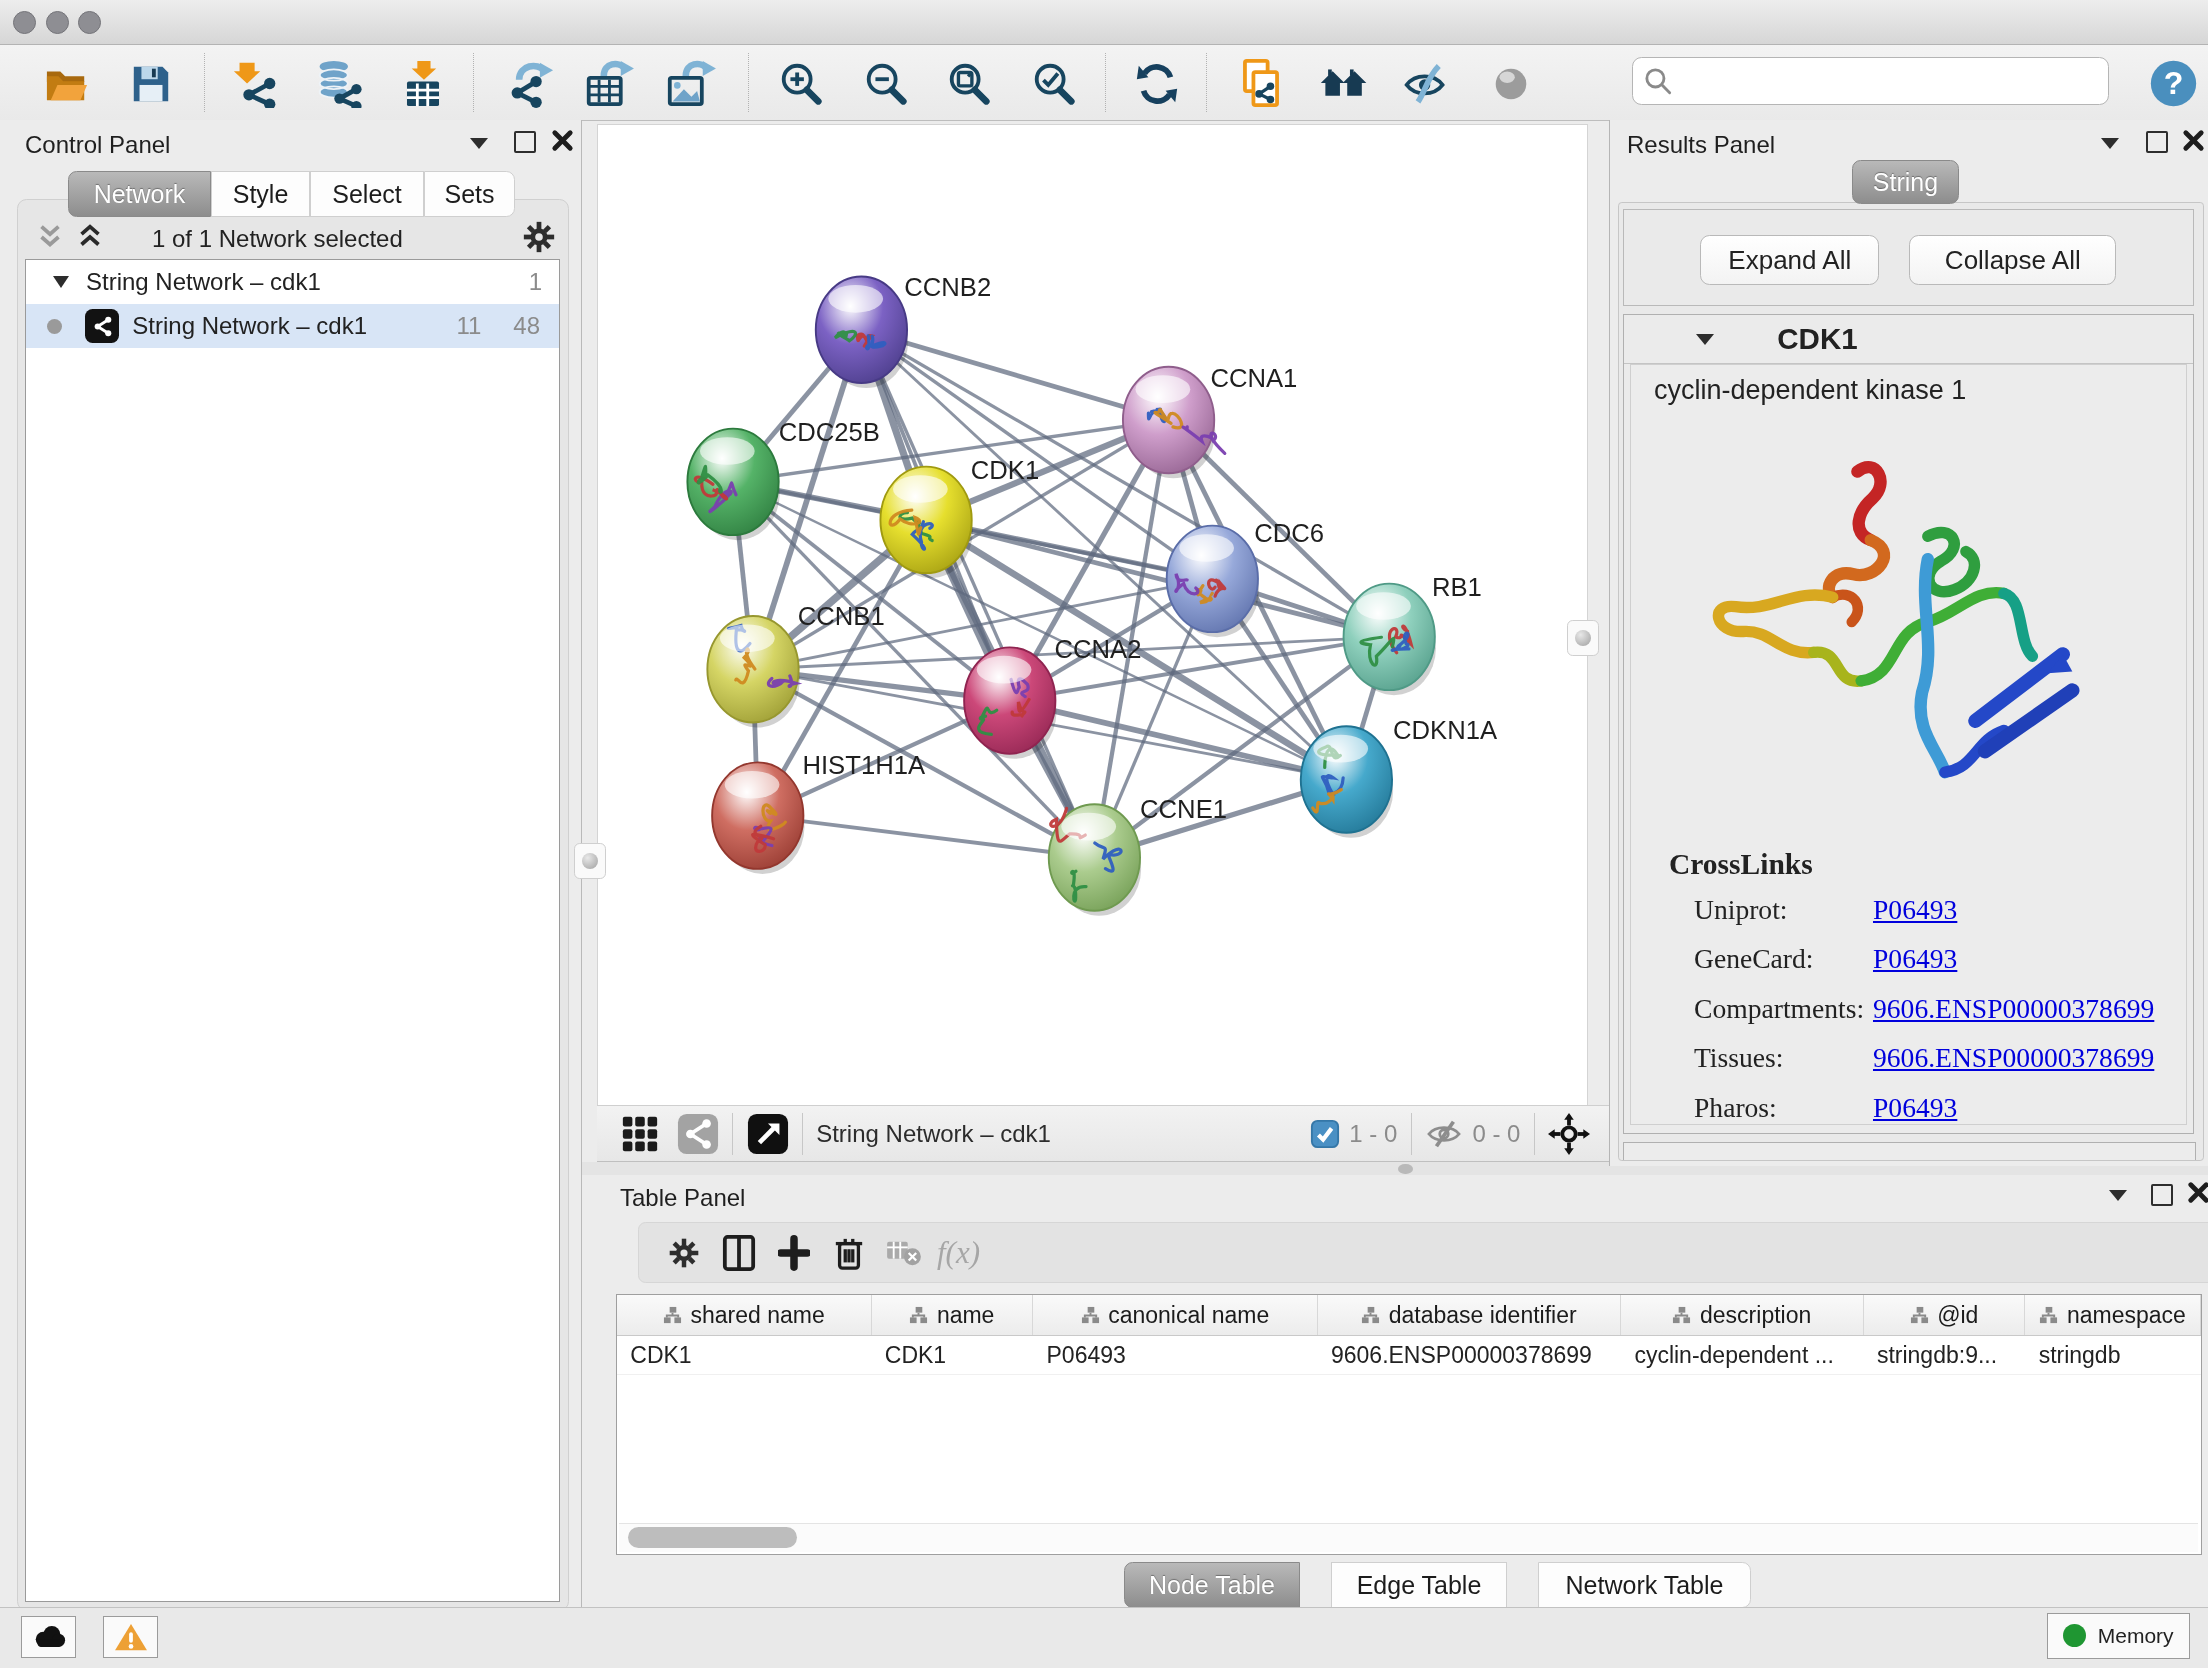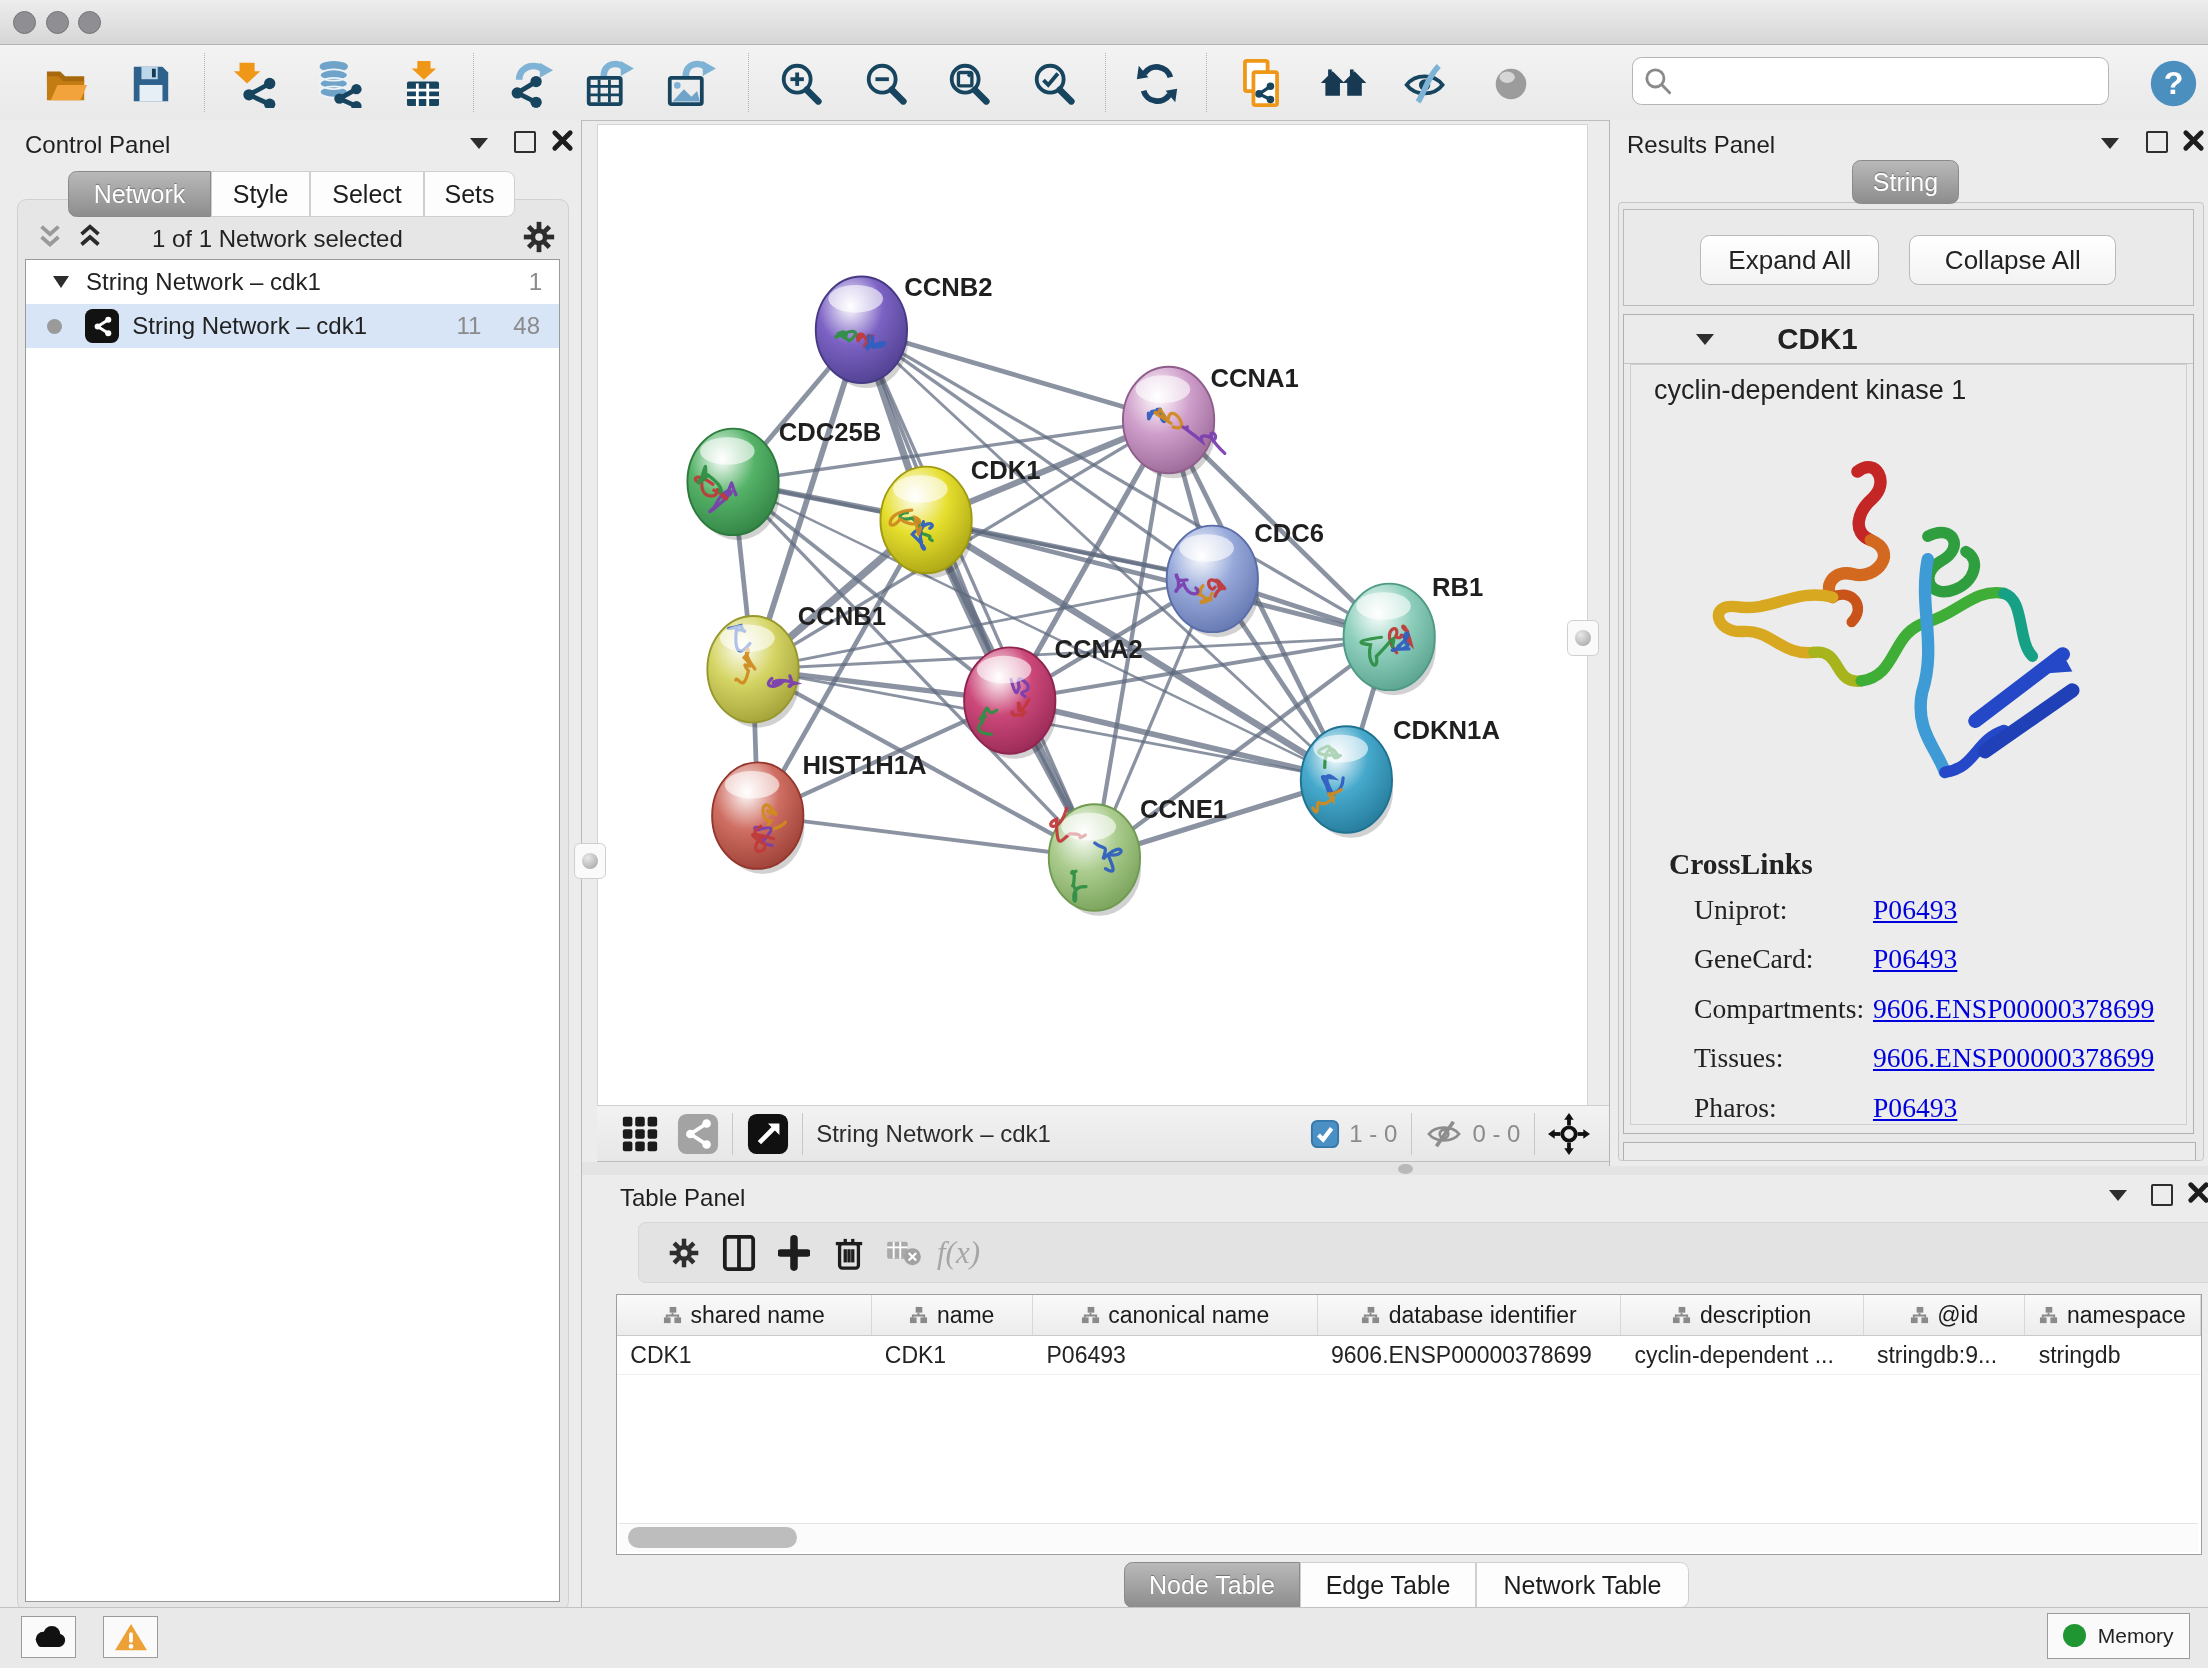--- a/index.html
+++ b/index.html
@@ -32,21 +32,21 @@
     text-shadow:0 -1px 1px rgba(0,0,0,.35);}
   
   #control-panel{left:0;top:120px;width:582px;height:1488px;background:#ececec;border-right:1px solid #b9b9b9;box-sizing:border-box;}
   #cp-box{left:17px;top:79px;width:550px;height:1410px;background:#e6e6e6;border:1px solid #d0d0d0;border-radius:9.5px;}
   #net-list{left:25px;top:139px;width:535px;height:1343px;background:#fff;border:1.9px solid #9a9a9a;box-sizing:border-box;}
   .net-row{height:44px;display:flex;align-items:center;font-size:24px;}
   .net-row .cnt{color:#8b8b8b;}
   #net-row-sub{background:#d8e5f6;}
   .share-badge{width:34px;height:34px;border-radius:7.6px;background:#121212;display:flex;align-items:center;justify-content:center;}
   
-  #net-canvas{left:597px;top:124px;width:991px;height:982px;background:#fff;border:1px solid #d4d4d4;box-sizing:border-box;font-weight:bold;}
+  #net-canvas{left:597px;top:124px;width:991px;height:982px;background:#fff;border:1px solid #d4d4d4;box-sizing:border-box;}
   #net-toolbar{left:597px;top:1105px;width:1012px;height:57px;background:linear-gradient(#f2f2f2,#e7e7e7);
     border-top:1px solid #cfcfcf;border-bottom:1px solid #bfbfbf;display:flex;align-items:center;box-sizing:border-box;}
   .ntb-sep{height:42px;border-left:1px solid #c7c7c7;margin:0 13.3px;}
   #h-splitter{left:582px;top:1162px;width:1626px;height:13.3px;background:#e4e4e4;}
   .knob{background:#fafafa;border:1px solid #cfcfcf;border-radius:5.7px;display:flex;align-items:center;justify-content:center;}
   .knob .dot{width:16px;height:16px;border-radius:50%;background:radial-gradient(circle at 35% 30%,#e8e8e8,#9f9f9f);}
   
   #results-panel{left:1609px;top:120px;width:599px;height:1046px;background:#ececec;border-left:1px solid #b5b5b5;box-sizing:border-box;}
   #rp-tab{left:242px;top:40px;width:107px;height:44px;border-radius:8.6px;}
   #rp-outer{left:7.6px;top:82px;width:584px;height:957px;background:#e9e9e9;border:1px solid #c6c6c6;border-radius:3.8px;}
@@ -68,21 +68,21 @@
   .tpi{width:55px;height:44px;display:flex;align-items:center;justify-content:center;cursor:pointer;}
   #tp-table{left:34px;top:118px;width:1586px;height:261px;background:#fff;border:1.9px solid #9f9f9f;box-sizing:border-box;overflow:hidden;}
   #tp-header{display:flex;height:40px;background:linear-gradient(#fafafa,#ececec);border-bottom:1px solid #c9c9c9;}
   .th{display:flex;align-items:center;justify-content:center;font-size:23px;color:#1b1b1b;
     border-right:1px solid #d8d8d8;box-sizing:border-box;gap:8.6px;overflow:hidden;white-space:nowrap;}
   #tp-row{display:flex;height:38px;border-bottom:1px solid #f0f0f0;}
   .td{font-size:23px;display:flex;align-items:center;padding-left:13.3px;box-sizing:border-box;
     overflow:hidden;white-space:nowrap;}
   #tp-hscroll{position:absolute;left:1.9px;bottom:1.9px;width:1579px;height:28.5px;background:#fbfbfb;border-top:1px solid #e4e4e4;}
   #tp-thumb{position:absolute;left:9.5px;top:3.8px;width:169px;height:21px;border-radius:10.5px;background:#bdbdbd;}
-  #tp-tabs{left:542px;top:386px;display:flex;}
+  #tp-tabs{left:542px;top:386px;display:flex;gap:31px;}
   .tp-tab{width:176px;height:46px;}
   .tp-tab:first-child{border-radius:8.6px 0 0 8.6px;}
   .tp-tab:last-child{border-radius:0 8.6px 8.6px 0;width:213px;}
   
   #statusbar{left:0;top:1607px;width:2208px;height:61px;background:#e9e9e9;border-top:1px solid #c2c2c2;box-sizing:border-box;}
   .sb-box{top:7.6px;width:55px;height:42px;background:#fafafa;border:1.9px solid #9b9b9b;display:flex;align-items:center;justify-content:center;box-sizing:border-box;}
   #memory-btn{left:2047px;top:4.8px;width:143px;height:46px;background:#fafafa;border:1.9px solid #9b9b9b;
     display:flex;align-items:center;justify-content:center;gap:11.4px;font-size:21px;box-sizing:border-box;cursor:pointer;}
   #memory-dot{width:23px;height:23px;border-radius:50%;background:#1f9632;}
   .graytxt{color:#8b8b8b;}

